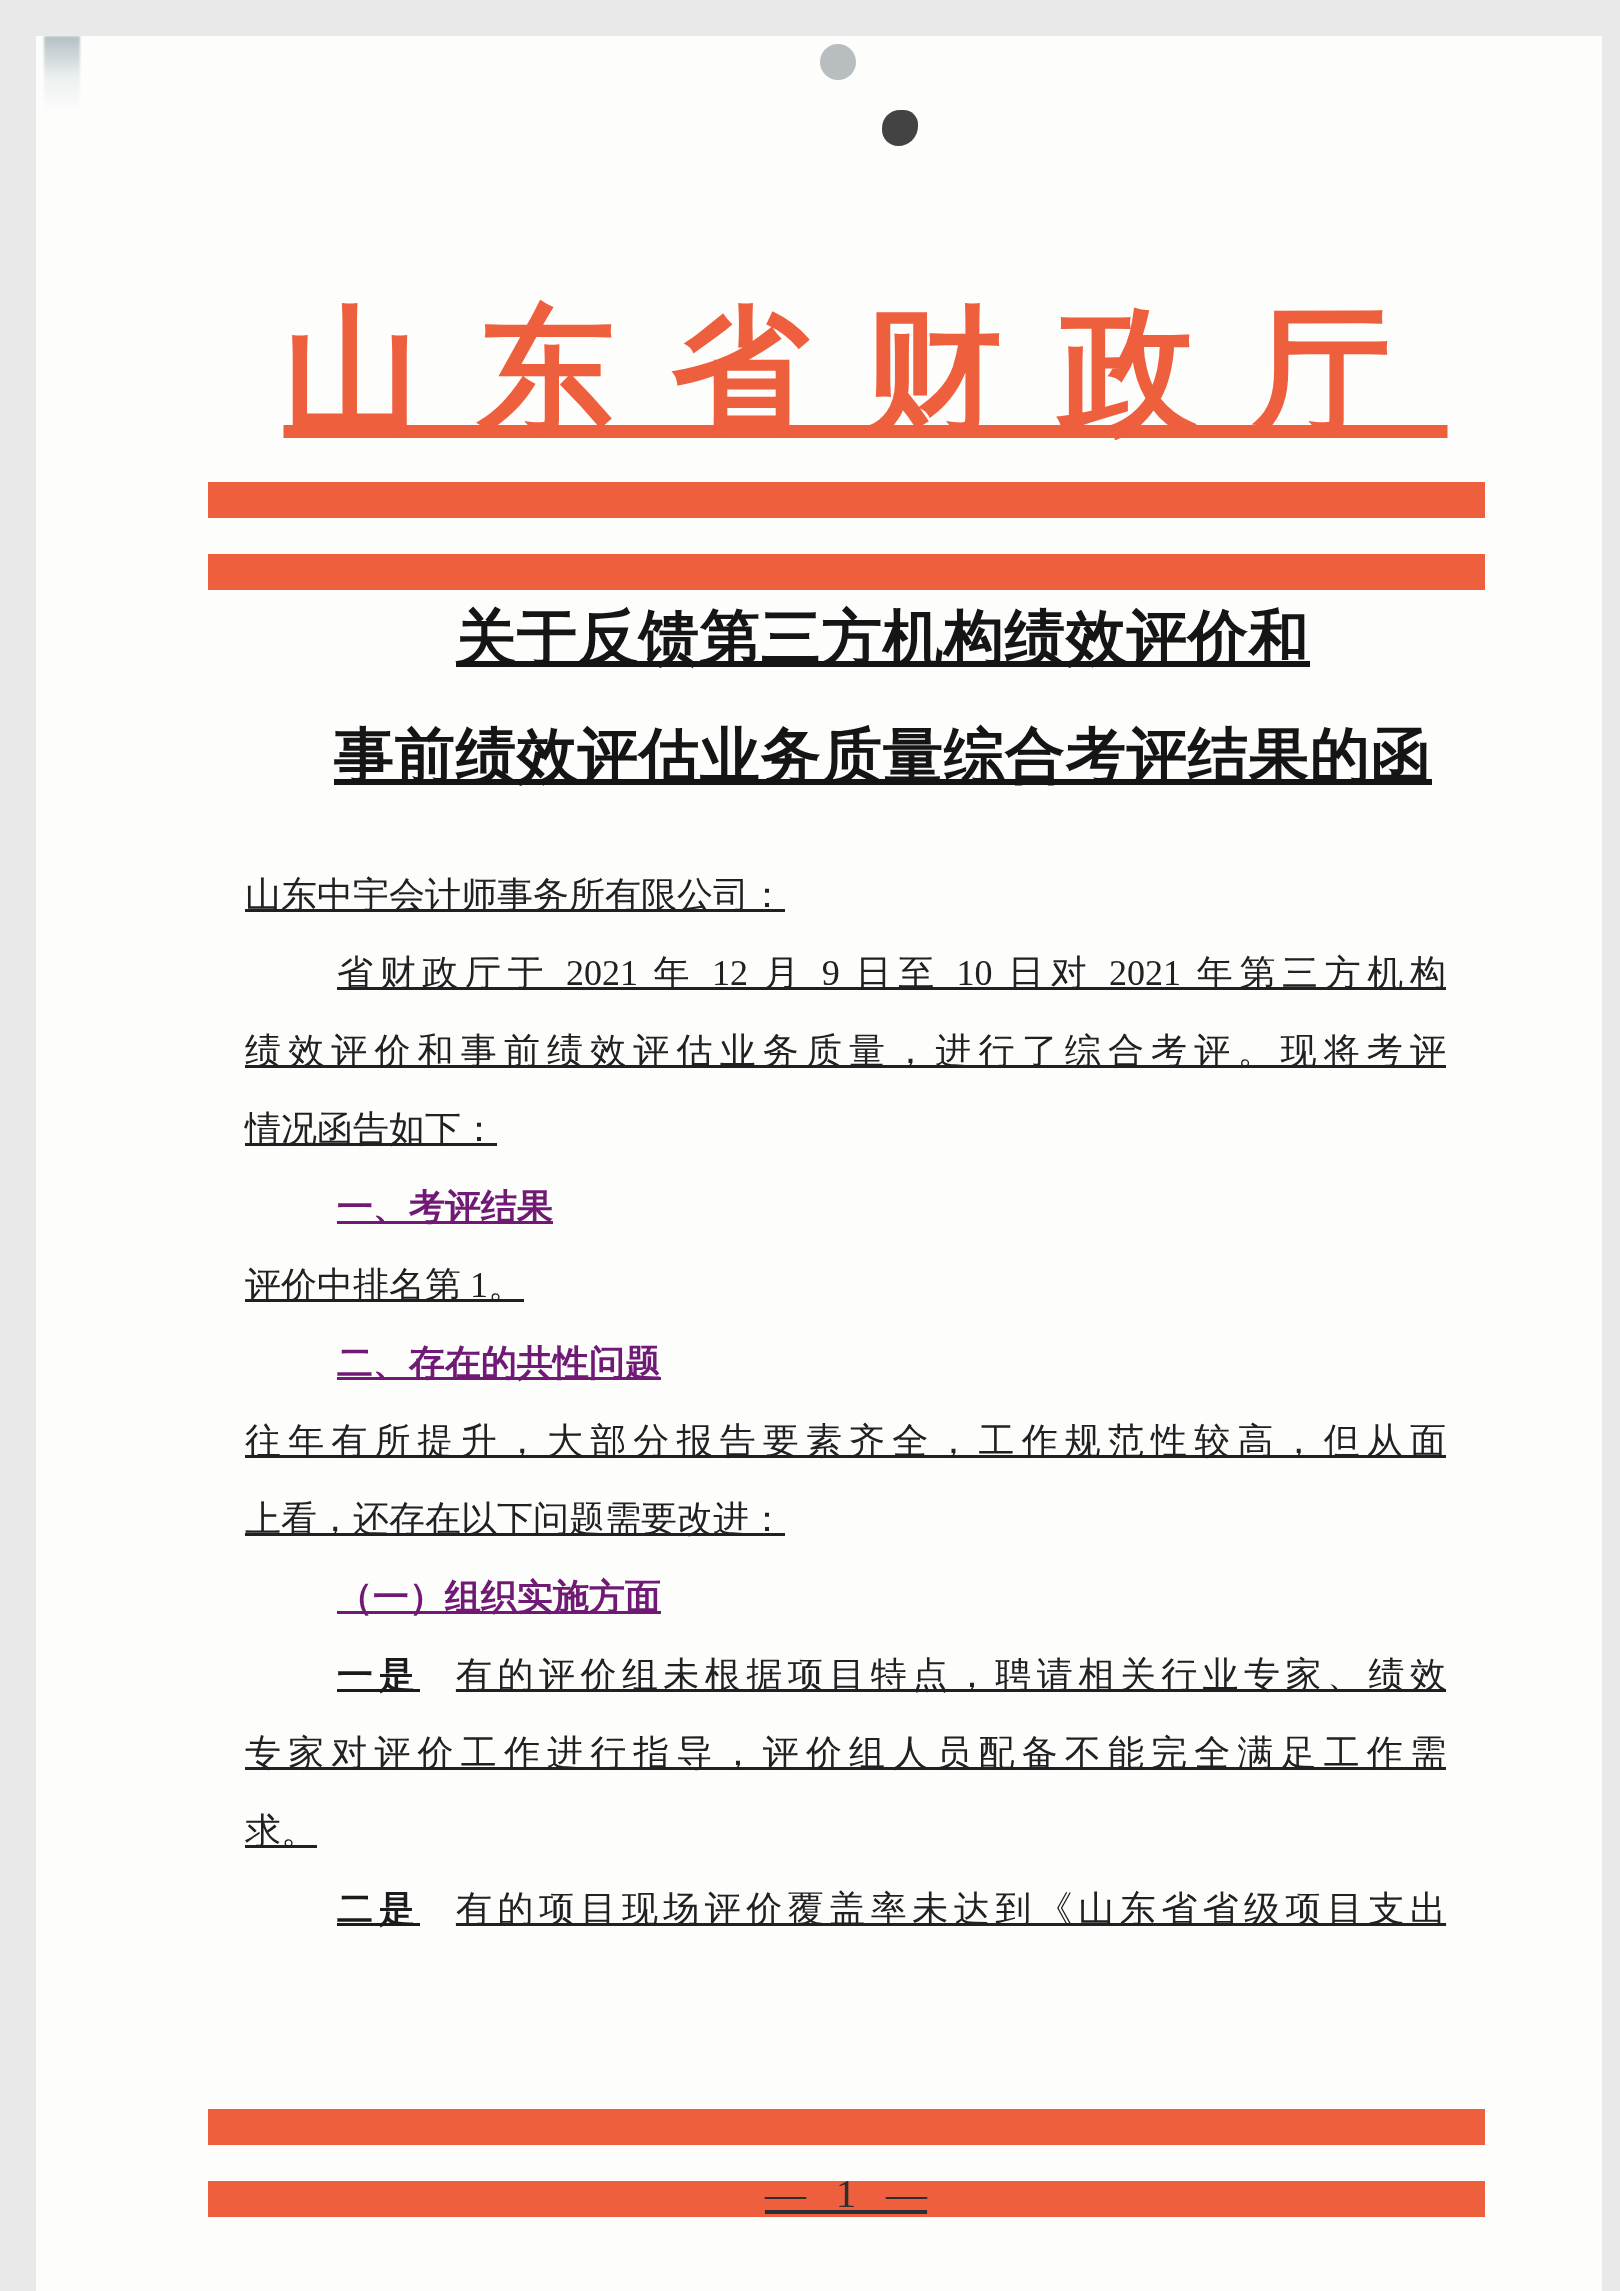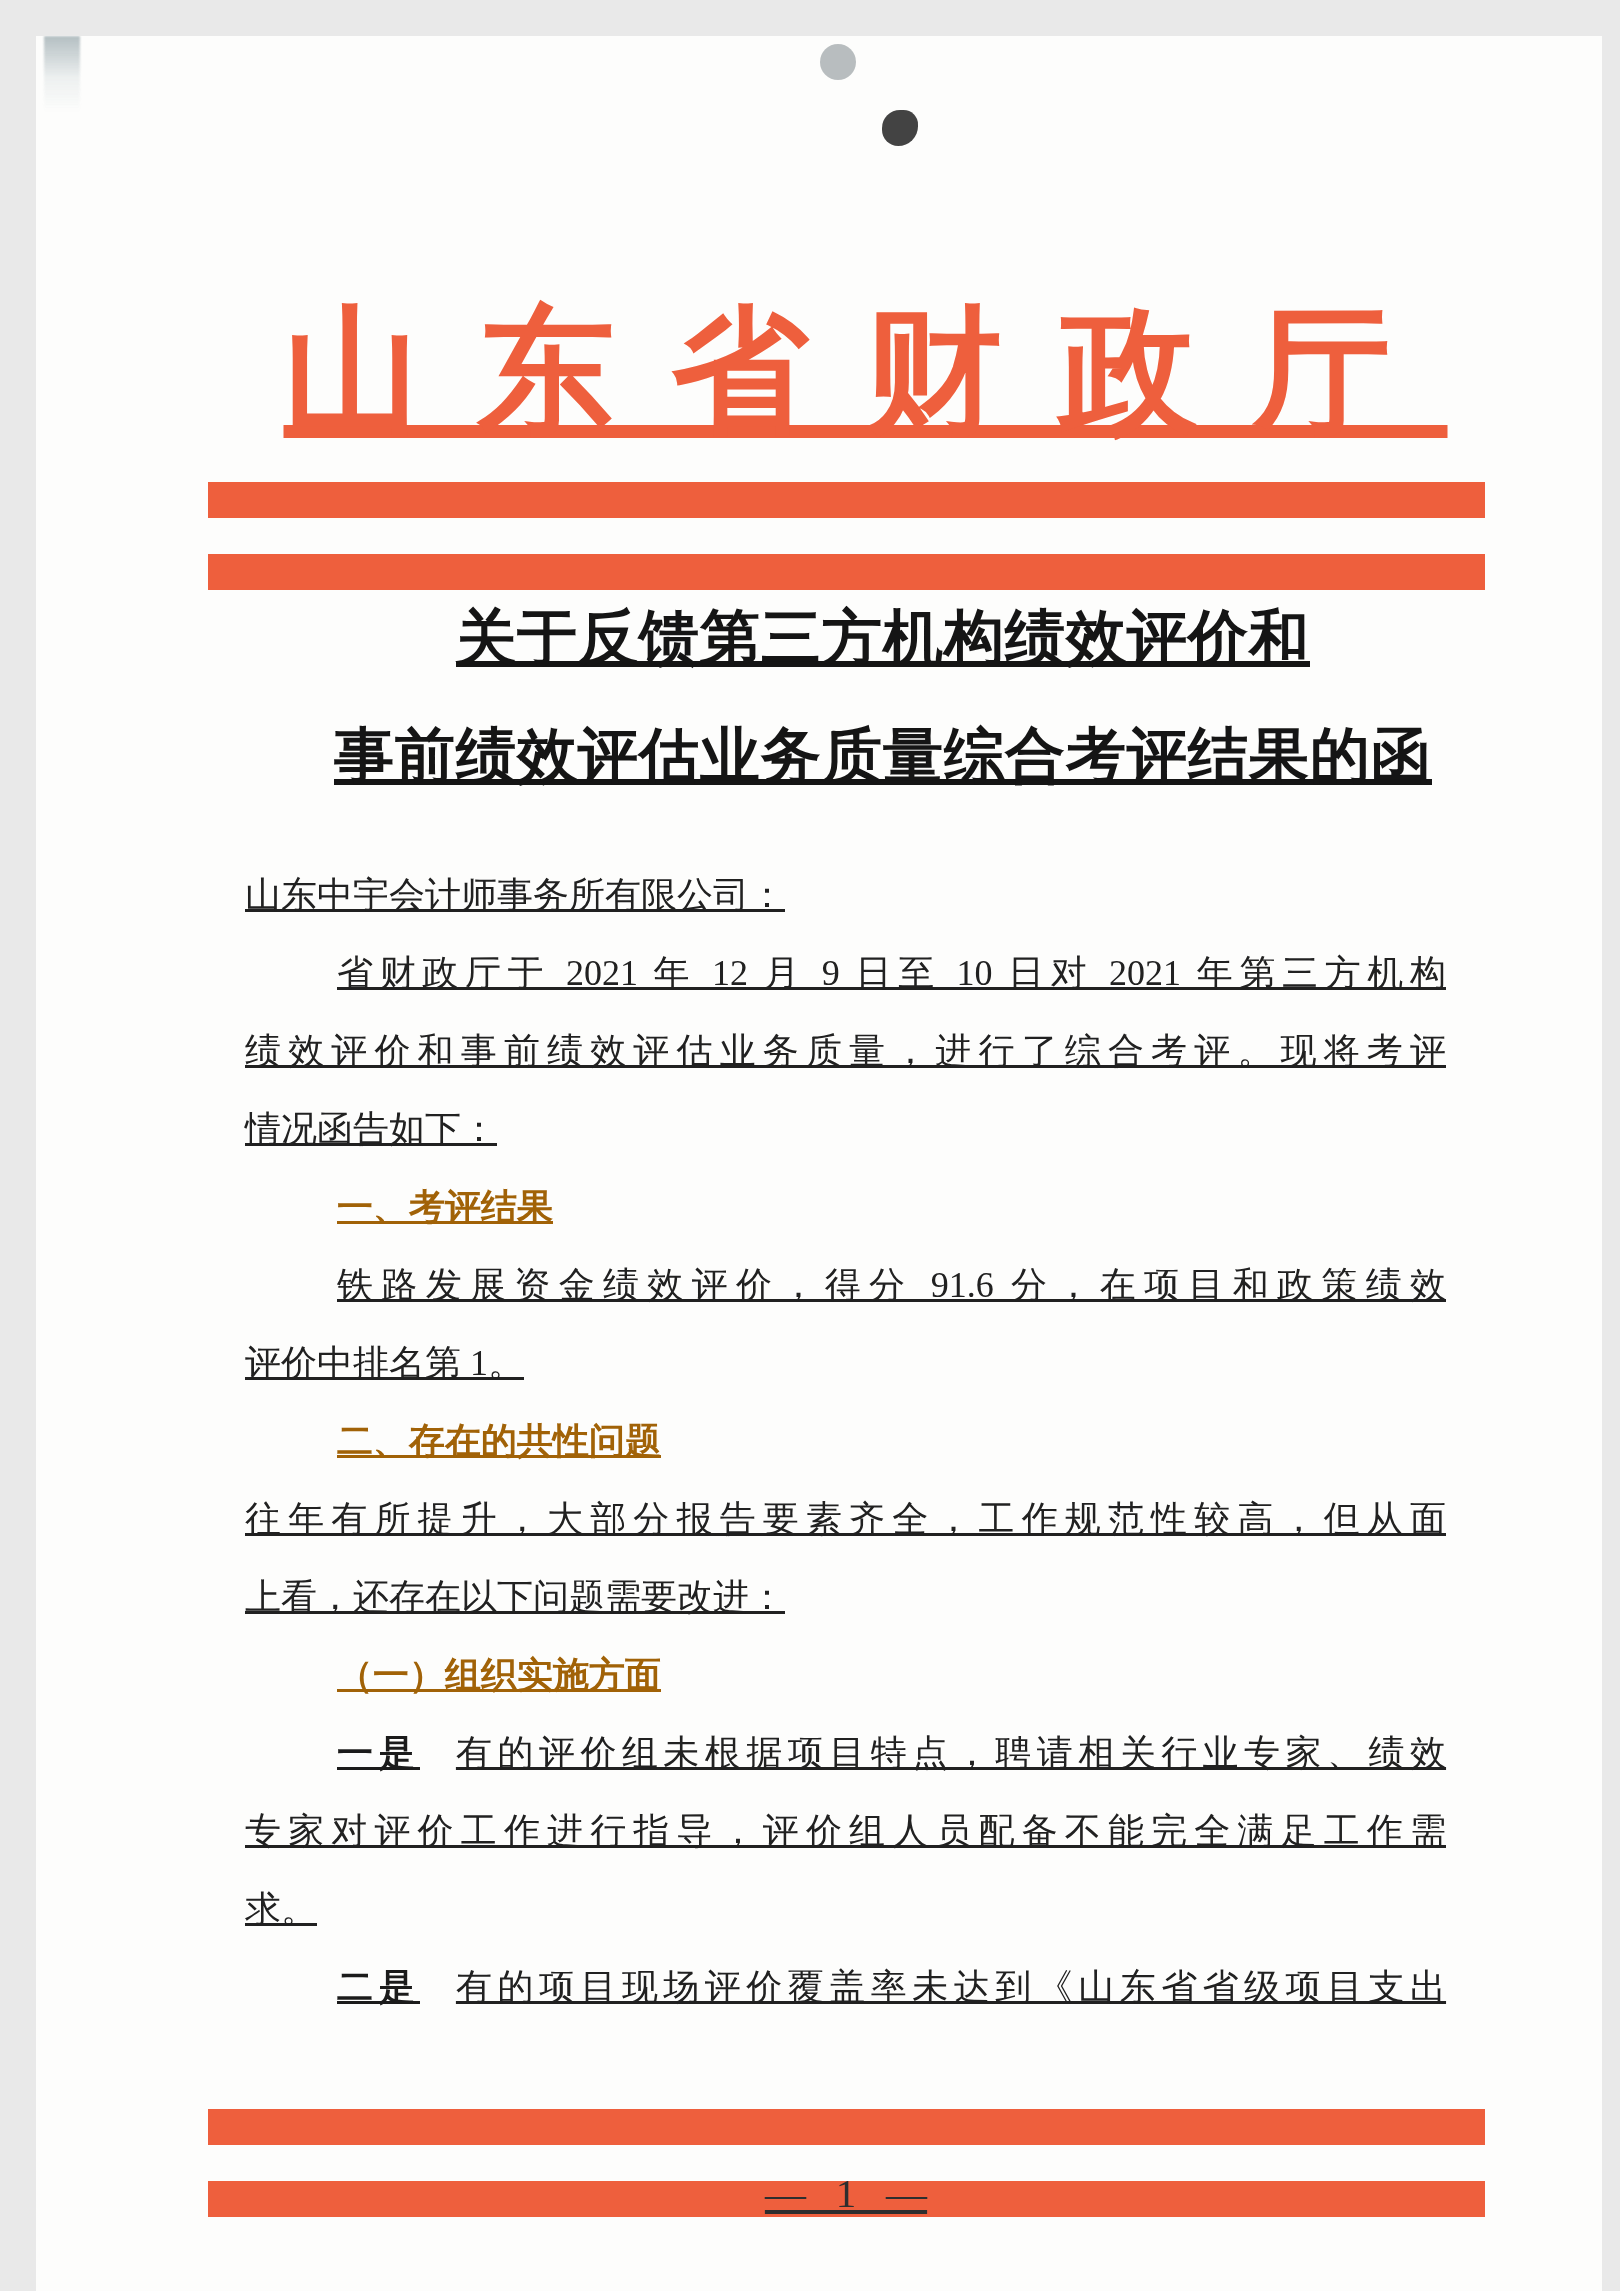--- a/index.html
+++ b/index.html
@@ -59,21 +59,21 @@
   }
   .bline {
     font-size: 36px; line-height: 78px; height: 78px;
     text-align: justify; text-align-last: justify;
     white-space: nowrap;
   }
   .bline.end { text-align-last: left; }
   .bline.ind { text-indent: 92px; }
   .bline.h {
     font-family: "DejaVu Sans", "Liberation Sans", sans-serif;
-    font-weight: bold; color: #a16207; text-align-last: left;
+    font-weight: bold; color: #701a75; text-align-last: left;
   }
   .lead {
     font-family: "DejaVu Sans", "Liberation Sans", sans-serif;
     font-weight: bold; color: #1b1b1b;
   }
 
   
   .page-number {
     position: absolute; top: 2115px; left: 0; width: 100%;
     text-align: center;
@@ -102,21 +102,20 @@
     <div>关于反馈第三方机构绩效评价和</div>
     <div>事前绩效评估业务质量综合考评结果的函</div>
   </div>
 
   <div class="doc-body">
     <div class="bline end"><span>山东中宇会计师事务所有限公司：</span></div>
     <div class="bline ind"><span>省财政厅于 2021 年 12 月 9 日至 10 日对 2021 年第三方机构</span></div>
     <div class="bline"><span>绩效评价和事前绩效评估业务质量，进行了综合考评。现将考评</span></div>
     <div class="bline end"><span>情况函告如下：</span></div>
     <div class="bline ind h end"><span>一、考评结果</span></div>
-    <div class="bline ind"><span>铁路发展资金绩效评价，得分 91.6 分，在项目和政策绩效</span></div>
     <div class="bline end"><span>评价中排名第 1。</span></div>
     <div class="bline ind h end"><span>二、存在的共性问题</span></div>
     <div class="bline"><span>往年有所提升，大部分报告要素齐全，工作规范性较高，但从面</span></div>
     <div class="bline end"><span>上看，还存在以下问题需要改进：</span></div>
     <div class="bline ind h end"><span>（一）组织实施方面</span></div>
     <div class="bline ind"><b class="lead">一是</b><span>有的评价组未根据项目特点，聘请相关行业专家、绩效</span></div>
     <div class="bline"><span>专家对评价工作进行指导，评价组人员配备不能完全满足工作需</span></div>
     <div class="bline end"><span>求。</span></div>
     <div class="bline ind"><b class="lead">二是</b><span>有的项目现场评价覆盖率未达到《山东省省级项目支出</span></div>
   </div>

